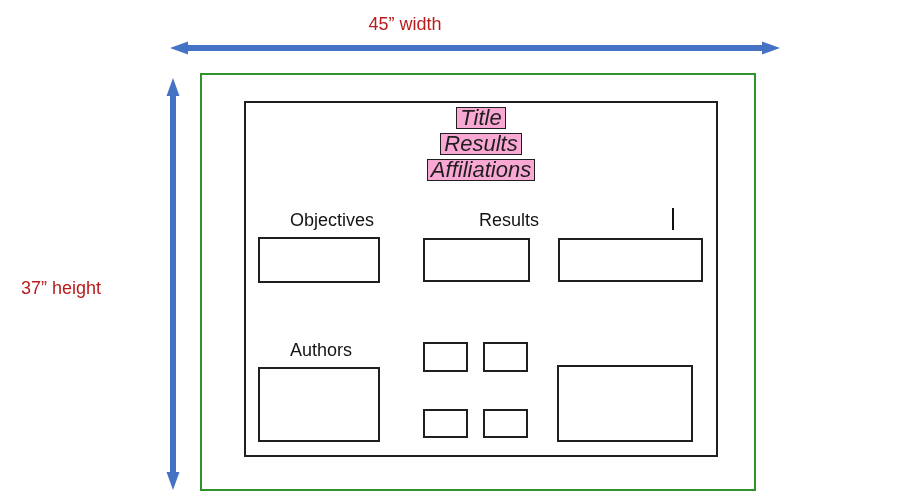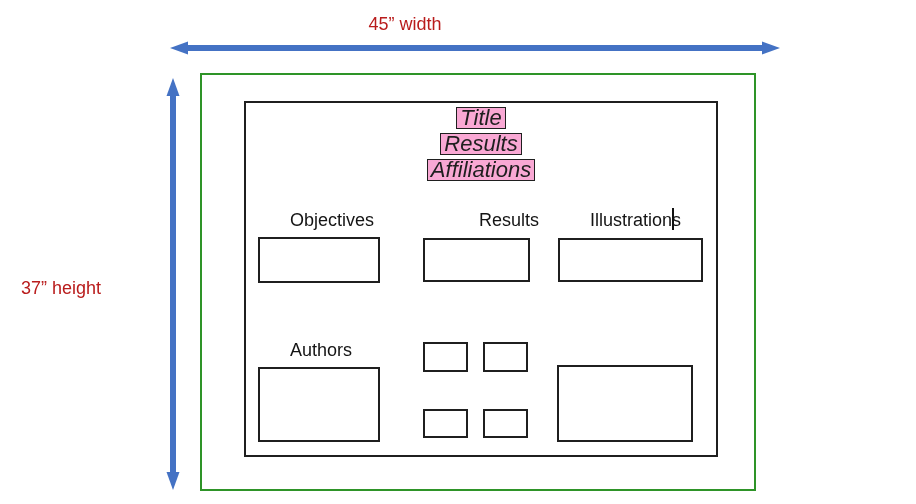--- a/index.html
+++ b/index.html
@@ -102,21 +102,20 @@
   <div class="poster-inner"></div>
 
   <div class="header-stack">
     <div class="hdr-box">Title</div>
     <div class="hdr-box">Results</div>
     <div class="hdr-box">Affiliations</div>
   </div>
 
   <div class="sec-label" style="left:258px; top:210px;">Objectives</div>
   <div class="sec-label" style="left:447px; top:210px;">Results</div>
-  <div class="sec-label" style="left:558px; top:210px;">Illustrations</div>
   <div class="caret" style="left:672px; top:208px;"></div>
 
   <div class="shape-box" style="left:258px; top:237px; width:122px; height:46px;"></div>
   <div class="shape-box" style="left:423px; top:238px; width:107px; height:44px;"></div>
   <div class="shape-box" style="left:558px; top:238px; width:145px; height:44px;"></div>
 
   <div class="sec-label" style="left:258px; top:340px;">Authors</div>
 
   <div class="shape-box" style="left:258px; top:367px; width:122px; height:75px;"></div>
   <div class="shape-box" style="left:557px; top:365px; width:136px; height:77px;"></div>

